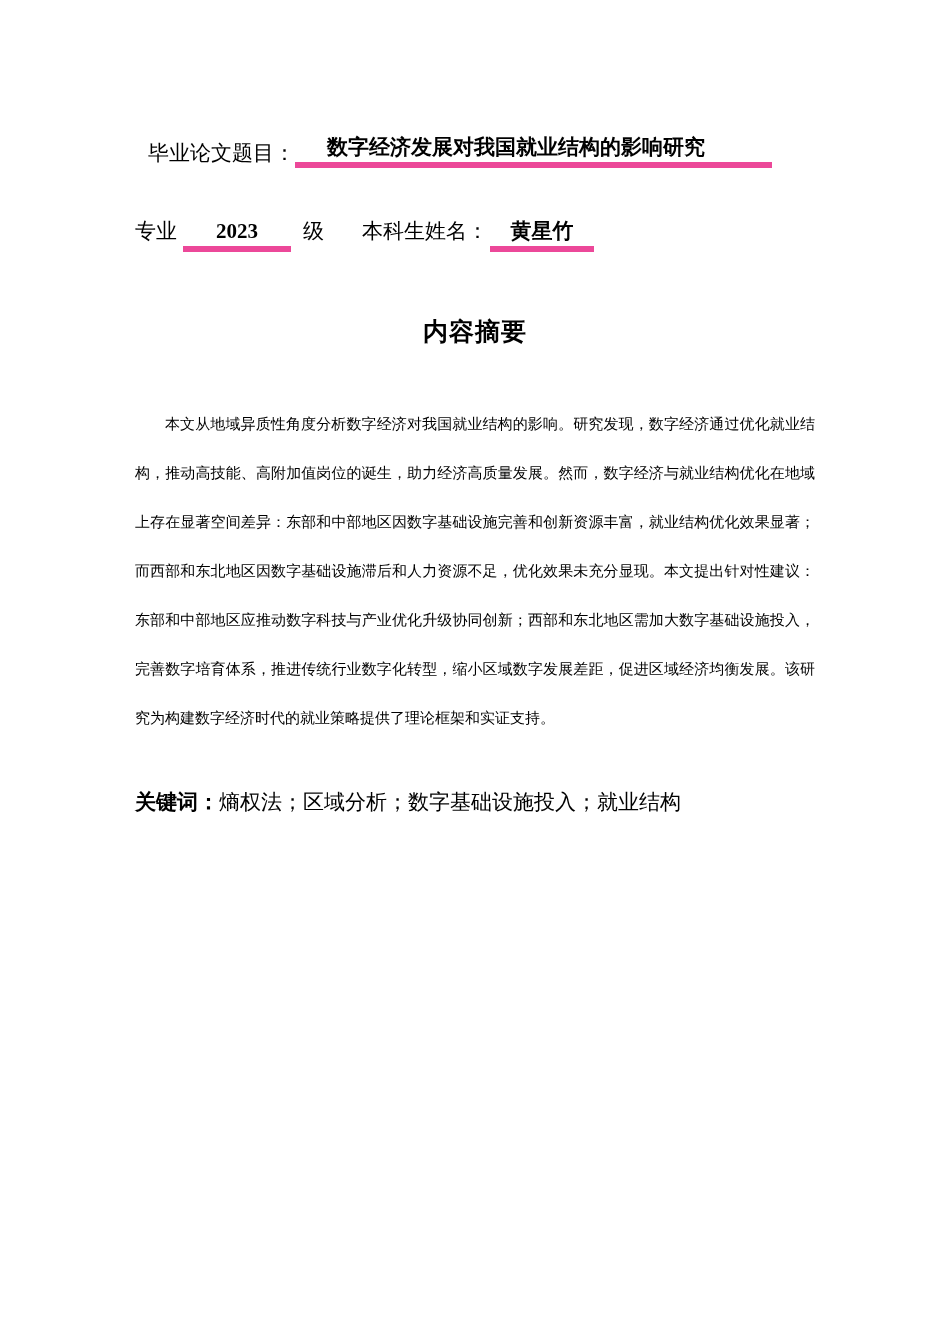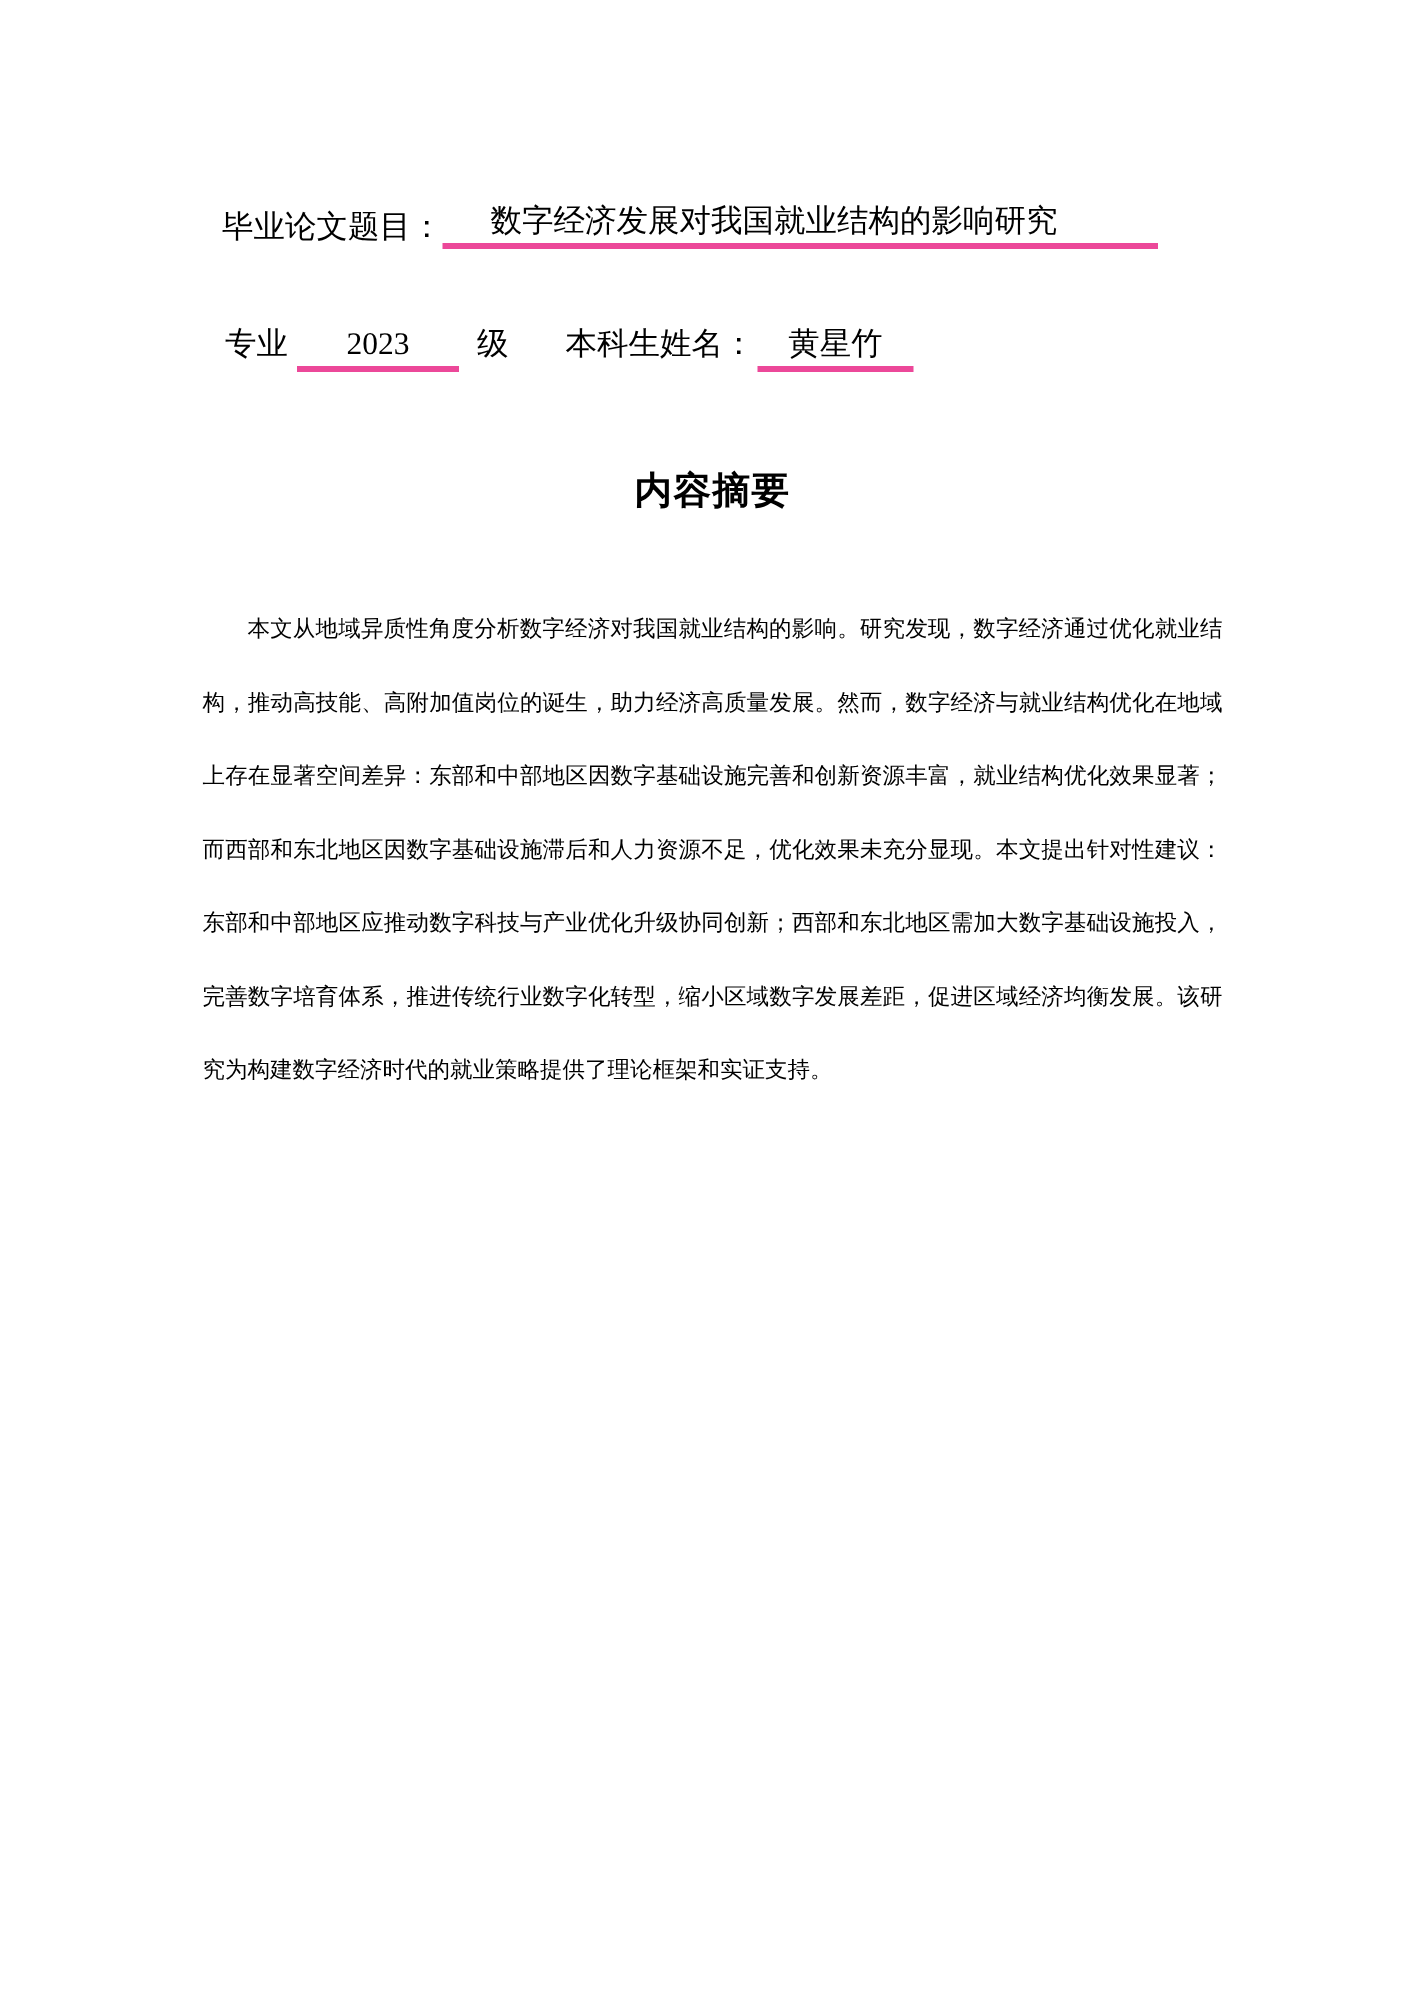--- a/index.html
+++ b/index.html
@@ -23,37 +23,38 @@
     font-size: 21px;
     line-height: 30px;
     white-space: nowrap;
   }
   .title-line {
     padding-left: 13px;
     margin-bottom: 48px;
   }
   .u {
     display: inline-block;
-    border-bottom: 4px solid #ec4899;
+    border-bottom: 6px solid #ec4899;
     text-align: center;
     vertical-align: bottom;
+    font-weight: bold;
   }
   .u-title {
     min-width: 437px;
     text-align: left;
     padding-left: 32px;
     padding-right: 8px;
   }
   .info-line {
     margin-bottom: 47px;
     display: flex;
     align-items: baseline;
   }
   .u-major { width: 203px; }
-  .lab-major { margin-left: 15px; }
+  .lab-major { }
   .u-year  { width: 108px; margin-left: 6px; }
   .lab-grade { margin-left: 12px; }
   .lab-student { margin-left: 38px; text-align: right; }
   .u-name  { width: 104px; margin-left: 2px; }
   .advisor-line {
     margin-bottom: 0;
     display: flex;
     align-items: baseline;
   }
   .u-advisor { width: 152px; margin-left: 4px; }
@@ -100,14 +101,17 @@
     <span class="lab-grade">级</span>
     <span class="lab-student">本科生姓名：</span>
     <span class="u u-name"><span>黄星竹</span></span>
   </div>
 
 
   <h1 class="abstract-heading">内容摘要</h1>
 
   <p class="abstract-body">本文从地域异质性角度分析数字经济对我国就业结构的影响。研究发现，数字经济通过优化就业结构，推动高技能、高附加值岗位的诞生，助力经济高质量发展。然而，数字经济与就业结构优化在地域上存在显著空间差异：东部和中部地区因数字基础设施完善和创新资源丰富，就业结构优化效果显著；而西部和东北地区因数字基础设施滞后和人力资源不足，优化效果未充分显现。本文提出针对性建议：东部和中部地区应推动数字科技与产业优化升级协同创新；西部和东北地区需加大数字基础设施投入，完善数字培育体系，推进传统行业数字化转型，缩小区域数字发展差距，促进区域经济均衡发展。该研究为构建数字经济时代的就业策略提供了理论框架和实证支持。</p>
 
+  <div class="keywords-line">
+    <span class="keywords-label">关键词：</span><span>熵权法；区域分析；数字基础设施投入；就业结构</span>
+  </div>
 
 </div>
 
 </body></html>

